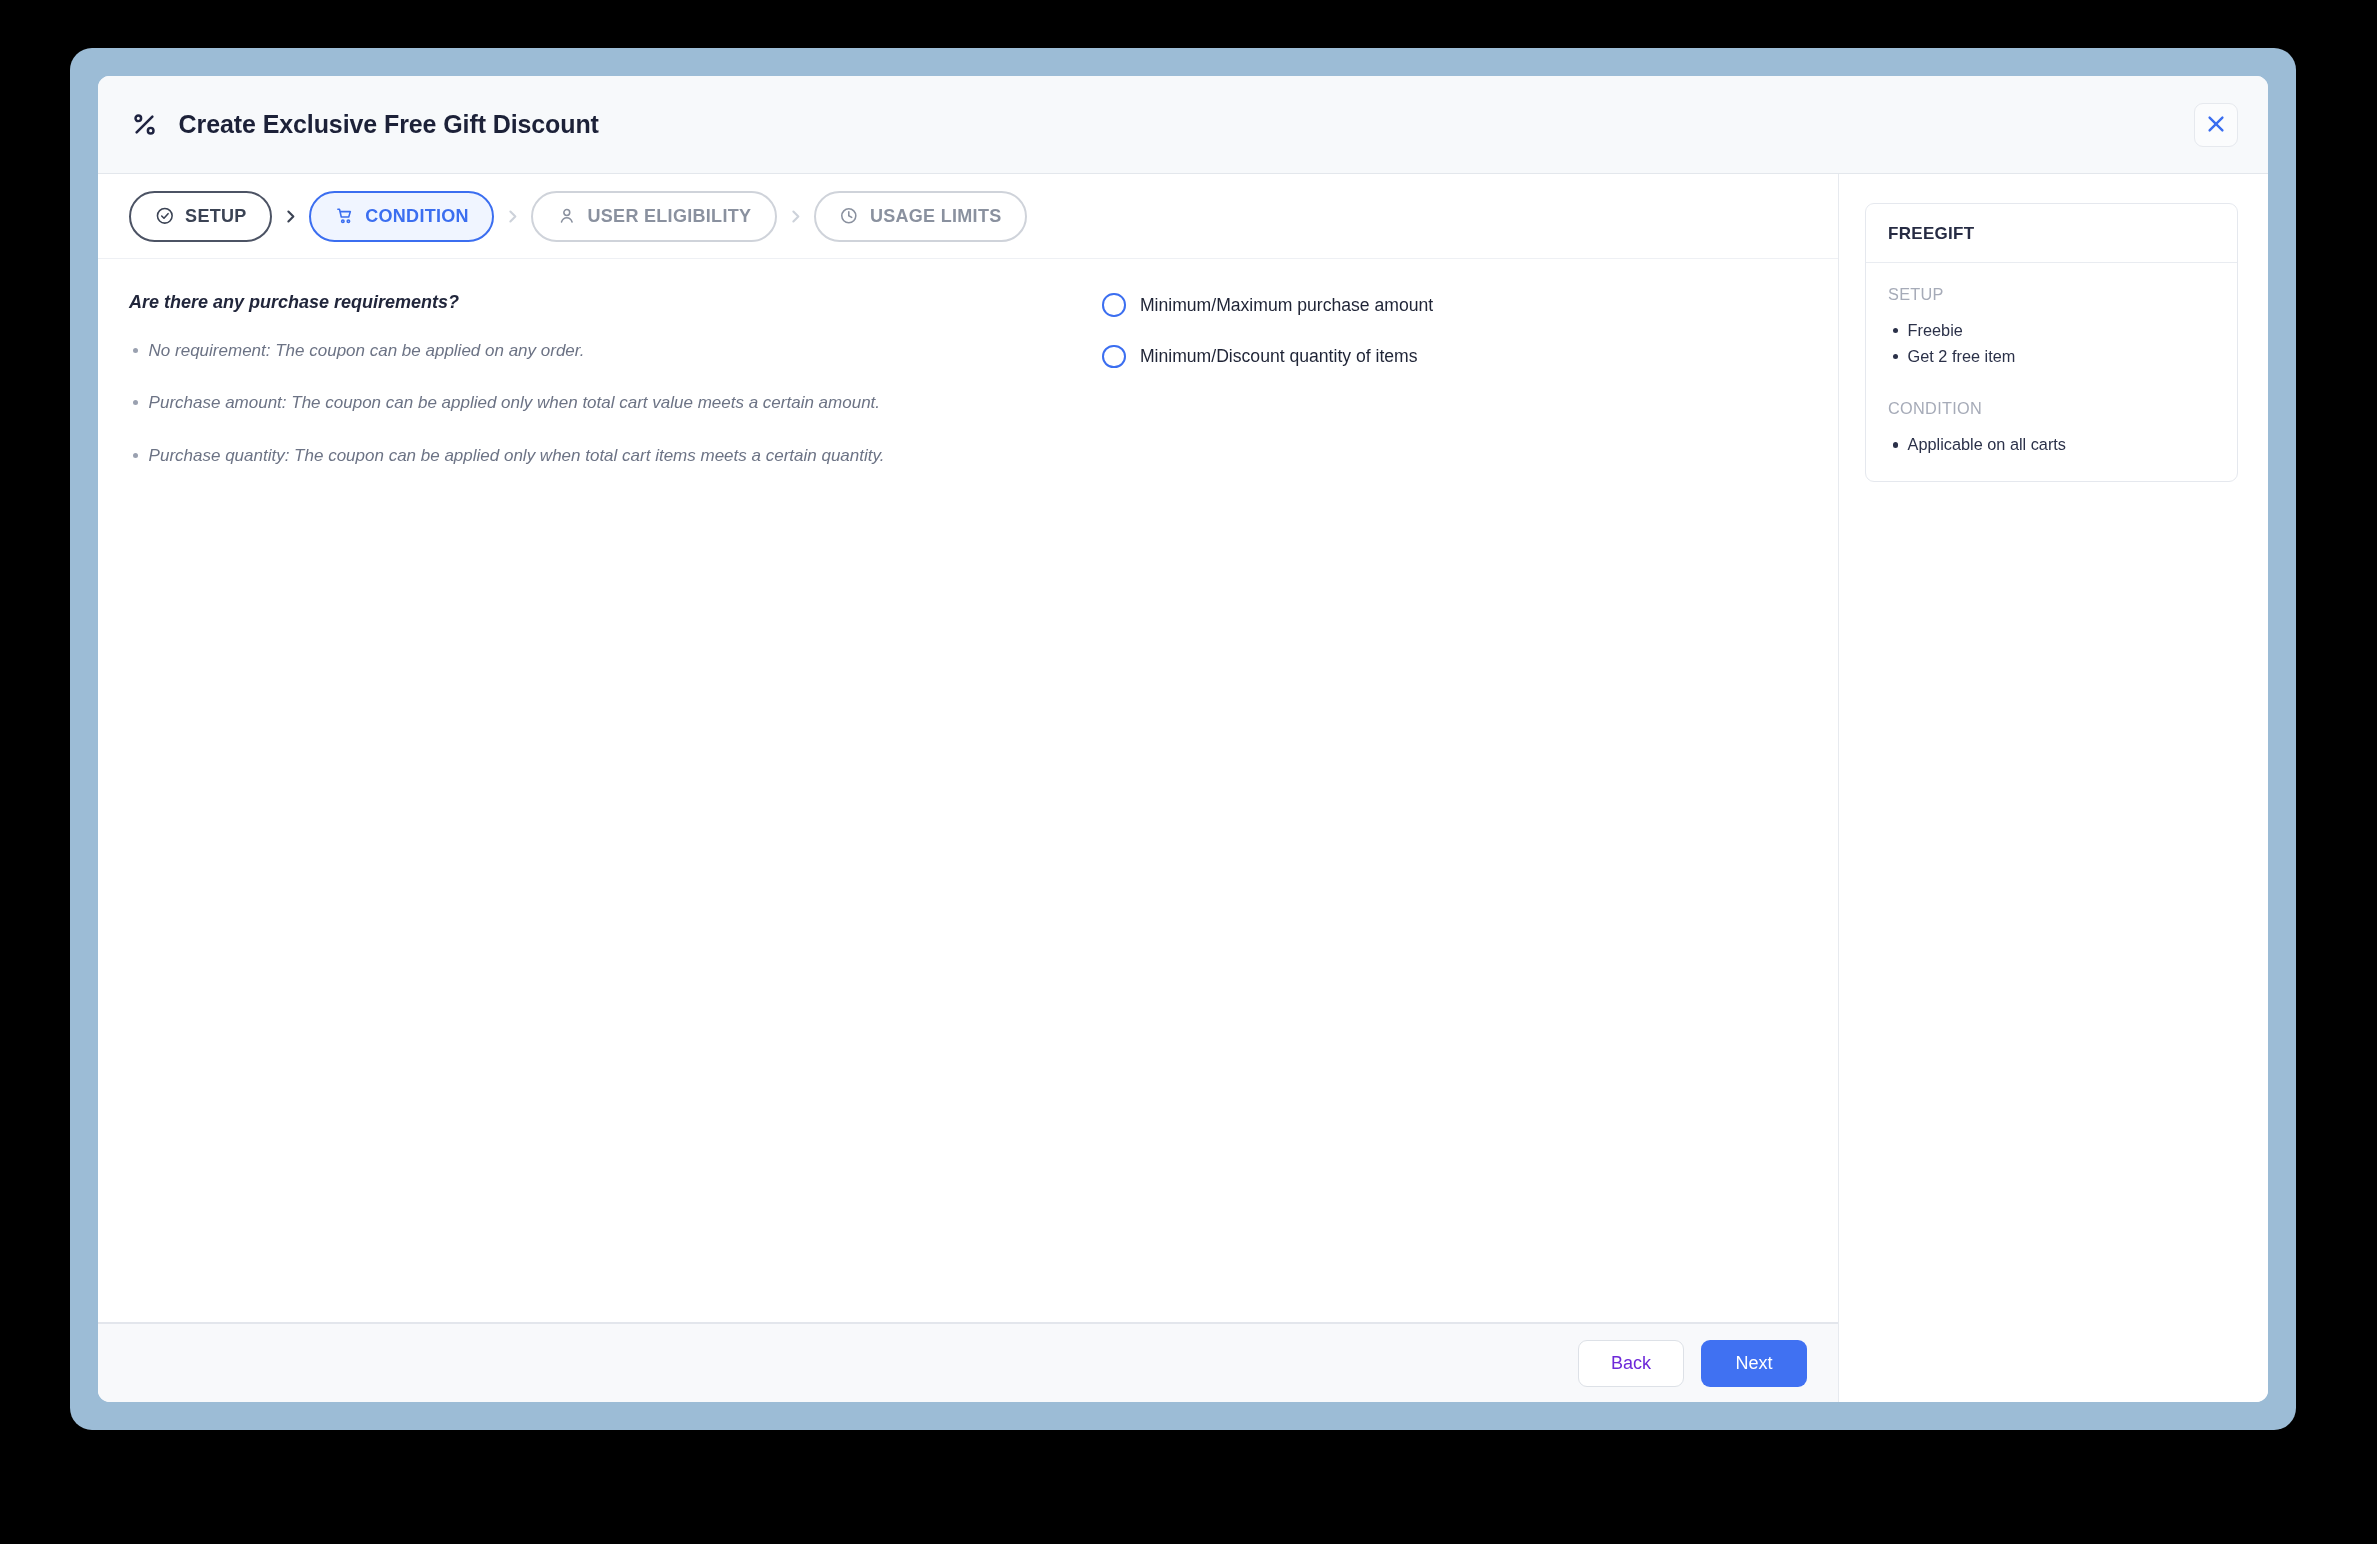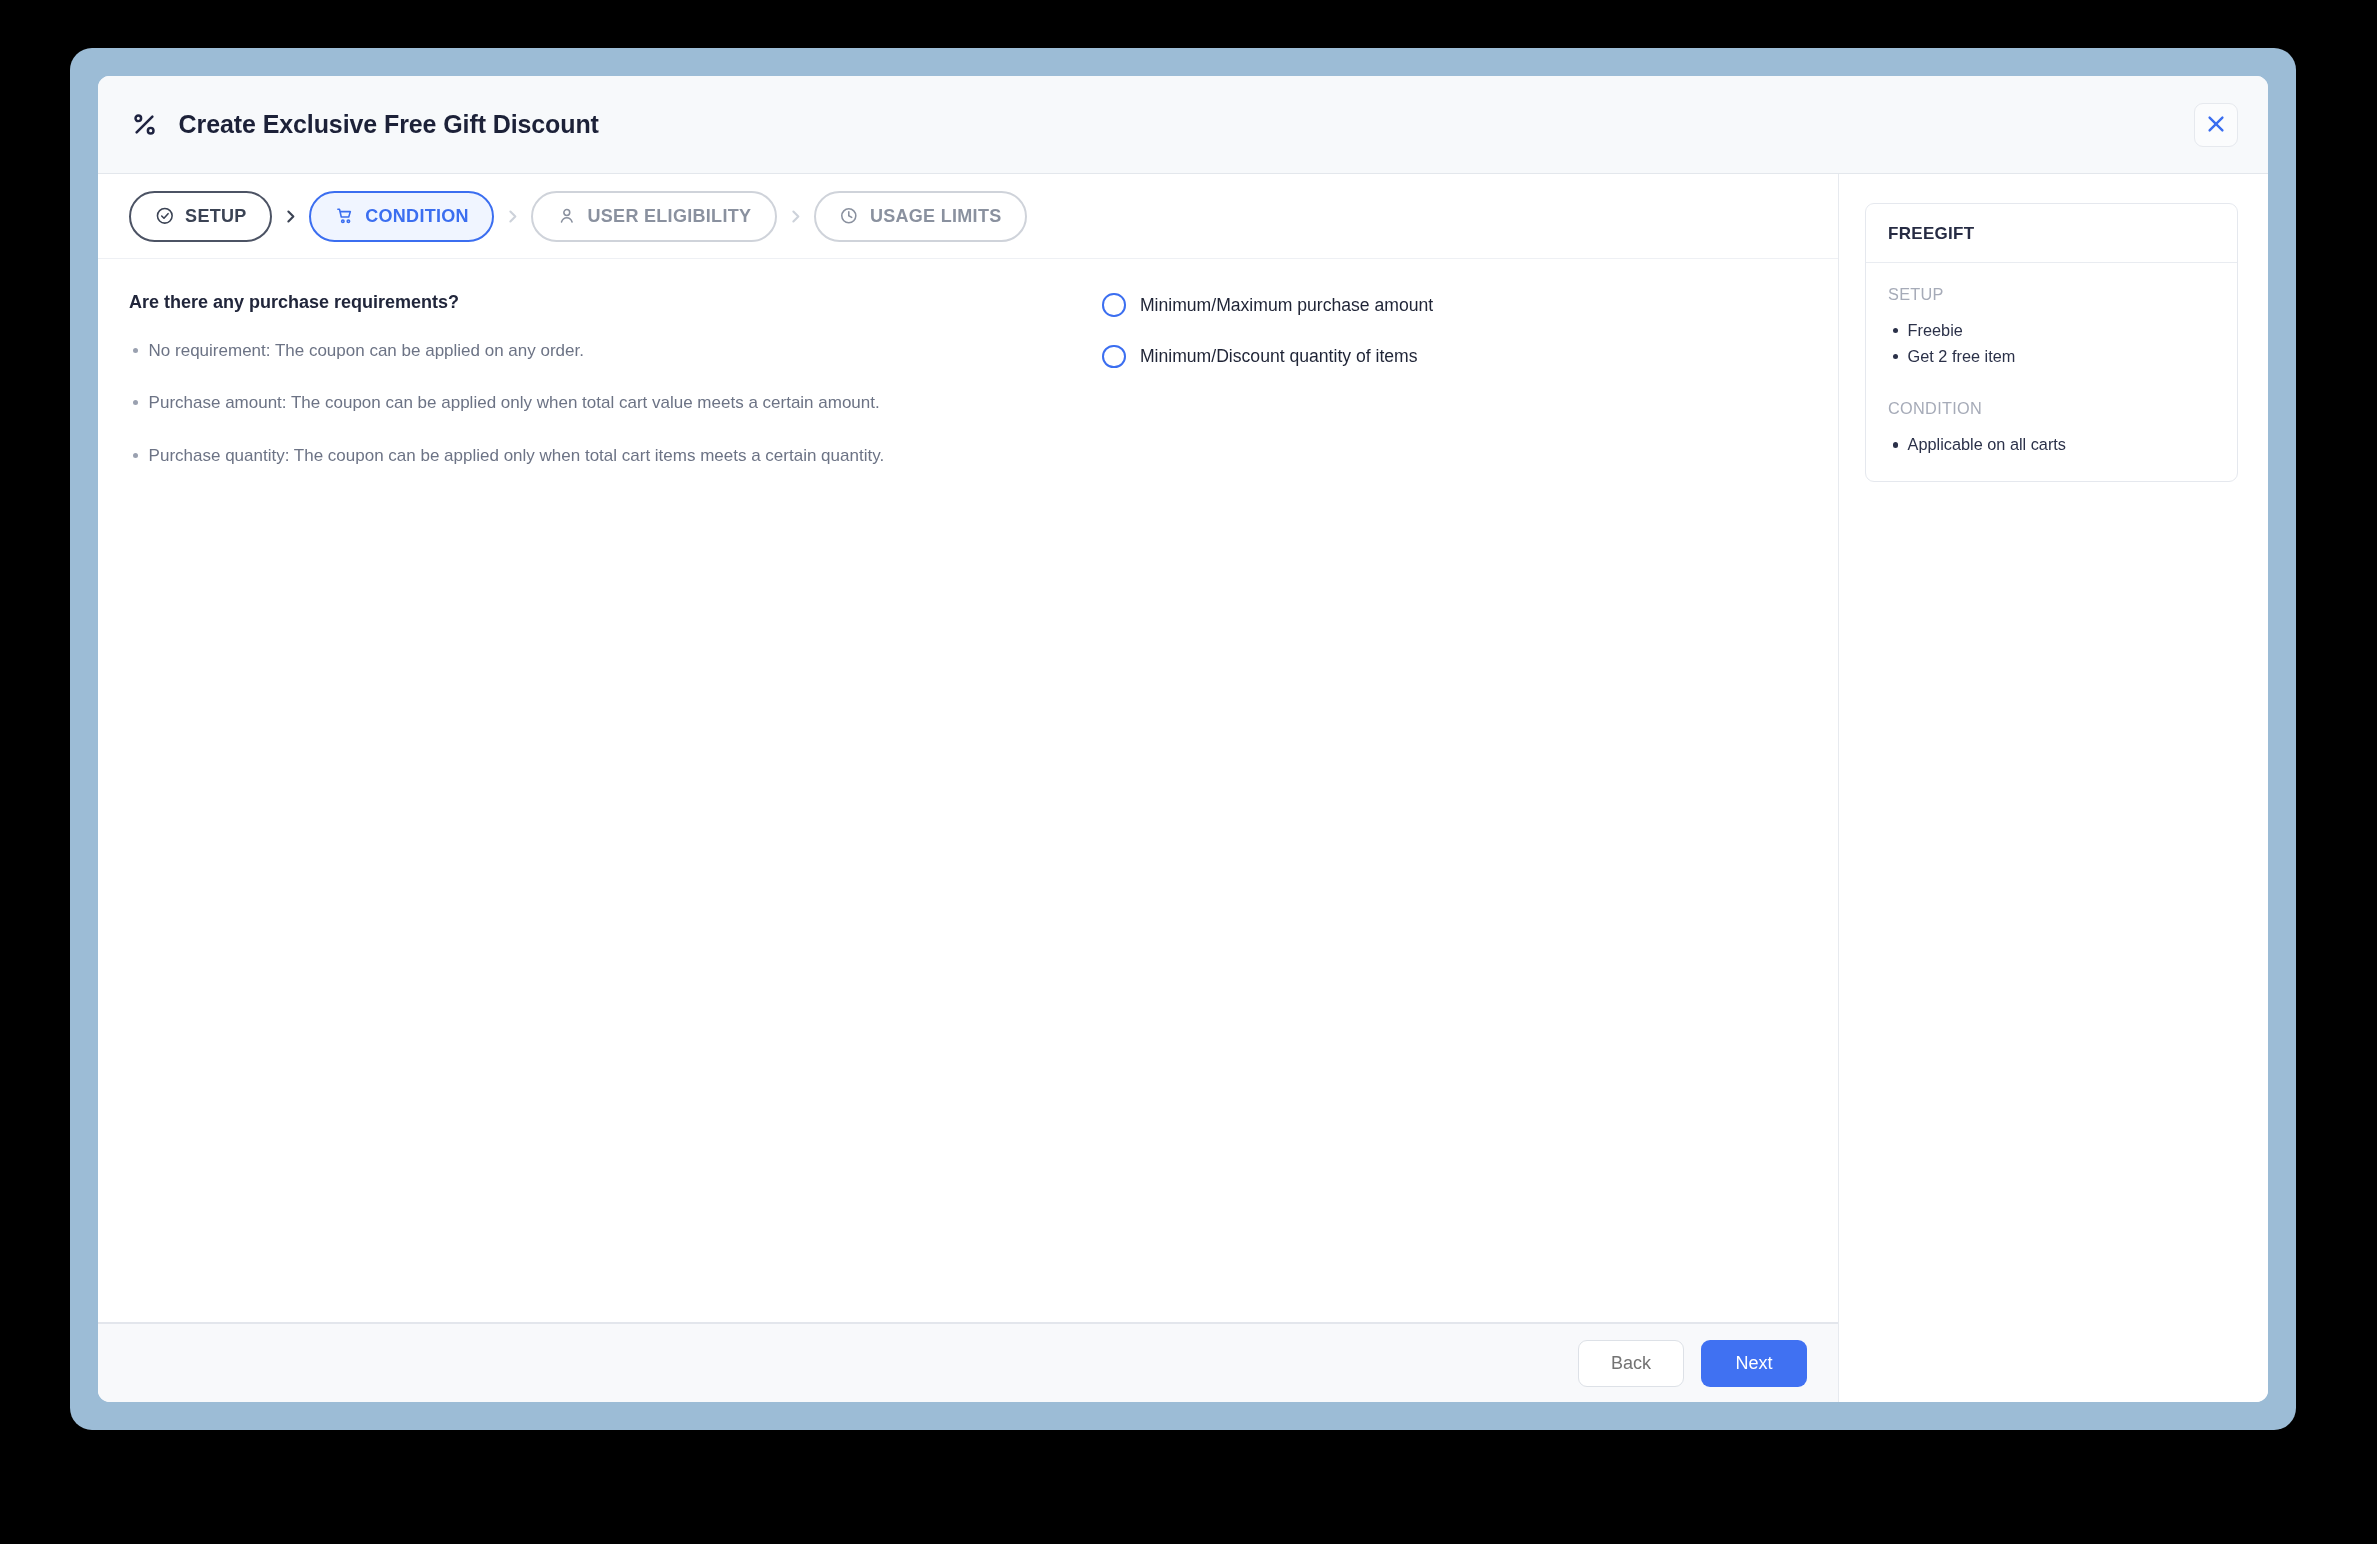--- a/index.html
+++ b/index.html
@@ -141,21 +141,21 @@
   }
   .step-sep.dark { color: #3b4354; }
 
   
   .content {
     flex: 1 1 auto;
     display: flex;
     padding: 33px 31px 0 31px;
     min-height: 0;
   }
-  .col-left { width: 848px; flex: 0 0 848px; }
+  .col-left { width: 848px; flex: 0 0 848px; font-style: italic; }
   .col-right { flex: 1 1 auto; padding-left: 125px; padding-top: 1.3px; }
 
   .question {
     font-size: 18px;
     font-weight: bold;
     color: #21263b;
     margin-bottom: 23.5px;
   }
   .hint-list { list-style: none; }
   .hint-list li {
@@ -231,21 +231,21 @@
     min-width: 106px;
     border-radius: 9px;
     font-size: 18px;
     display: flex; align-items: center; justify-content: center;
     cursor: pointer;
     border: 1.3px solid transparent;
   }
   .btn-secondary {
     background: #ffffff;
     border-color: #dde1e7;
-    color: #737373;
+    color: #6d28d9;
   }
   .btn-primary {
     background: #4071f2;
     color: #ffffff;
   }
 
   
   .right-rail {
     flex: 1 1 auto;
     background: #ffffff;

